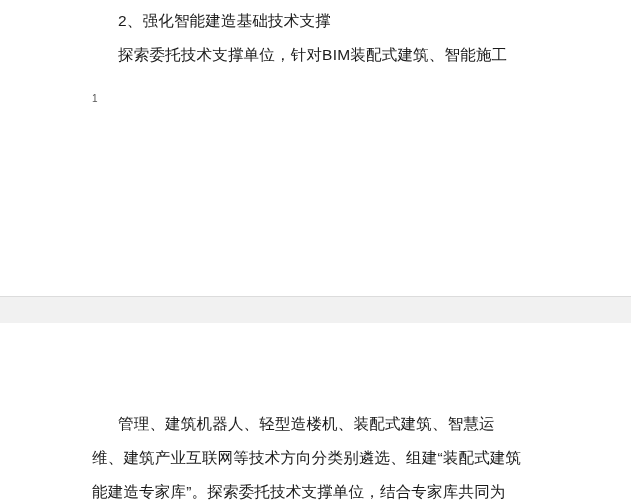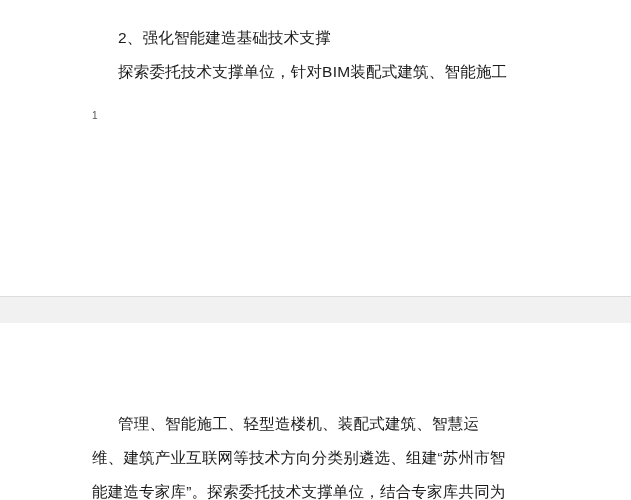--- a/index.html
+++ b/index.html
@@ -16,21 +16,21 @@
   }
   .page {
     position: absolute;
     left: 0;
     top: 0;
     width: 631px;
     background: #ffffff;
   }
   
   .page-one {
-    top: 17px;
+    top: 0;
     height: 296px;
   }
   .page-gap {
     position: absolute;
     left: 0;
     top: 296px;
     width: 631px;
     height: 26px;
     background: #f1f1f1;
     border-top: 1px solid #dcdcdc;
@@ -91,16 +91,16 @@
 
 <div class="page page-one">
   <div class="doc-line indent line-1">2、强化智能建造基础技术支撑</div>
   <div class="doc-line indent line-2"><span>探索委托技术支撑单位，针对</span><span class="underlined">BIM</span><span>装配式建筑、智能施工</span></div>
   <div class="page-number">1</div>
 </div>
 
 <div class="page-gap"></div>
 
 <div class="page-two">
-  <div class="doc-line indent p2-line p2-line-1">管理、智能施工、轻型造楼机、装配式建筑、智慧运</div>
-  <div class="doc-line no-indent p2-line p2-line-2">维、建筑产业互联网等技术方向分类别遴选、组建“苏州市智</div>
+  <div class="doc-line indent p2-line p2-line-1">管理、建筑机器人、轻型造楼机、装配式建筑、智慧运</div>
+  <div class="doc-line no-indent p2-line p2-line-2">维、建筑产业互联网等技术方向分类别遴选、组建“装配式建筑</div>
   <div class="doc-line no-indent p2-line p2-line-3">能建造专家库”。探索委托技术支撑单位，结合专家库共同为</div>
 </div>
 
 </body></html>

